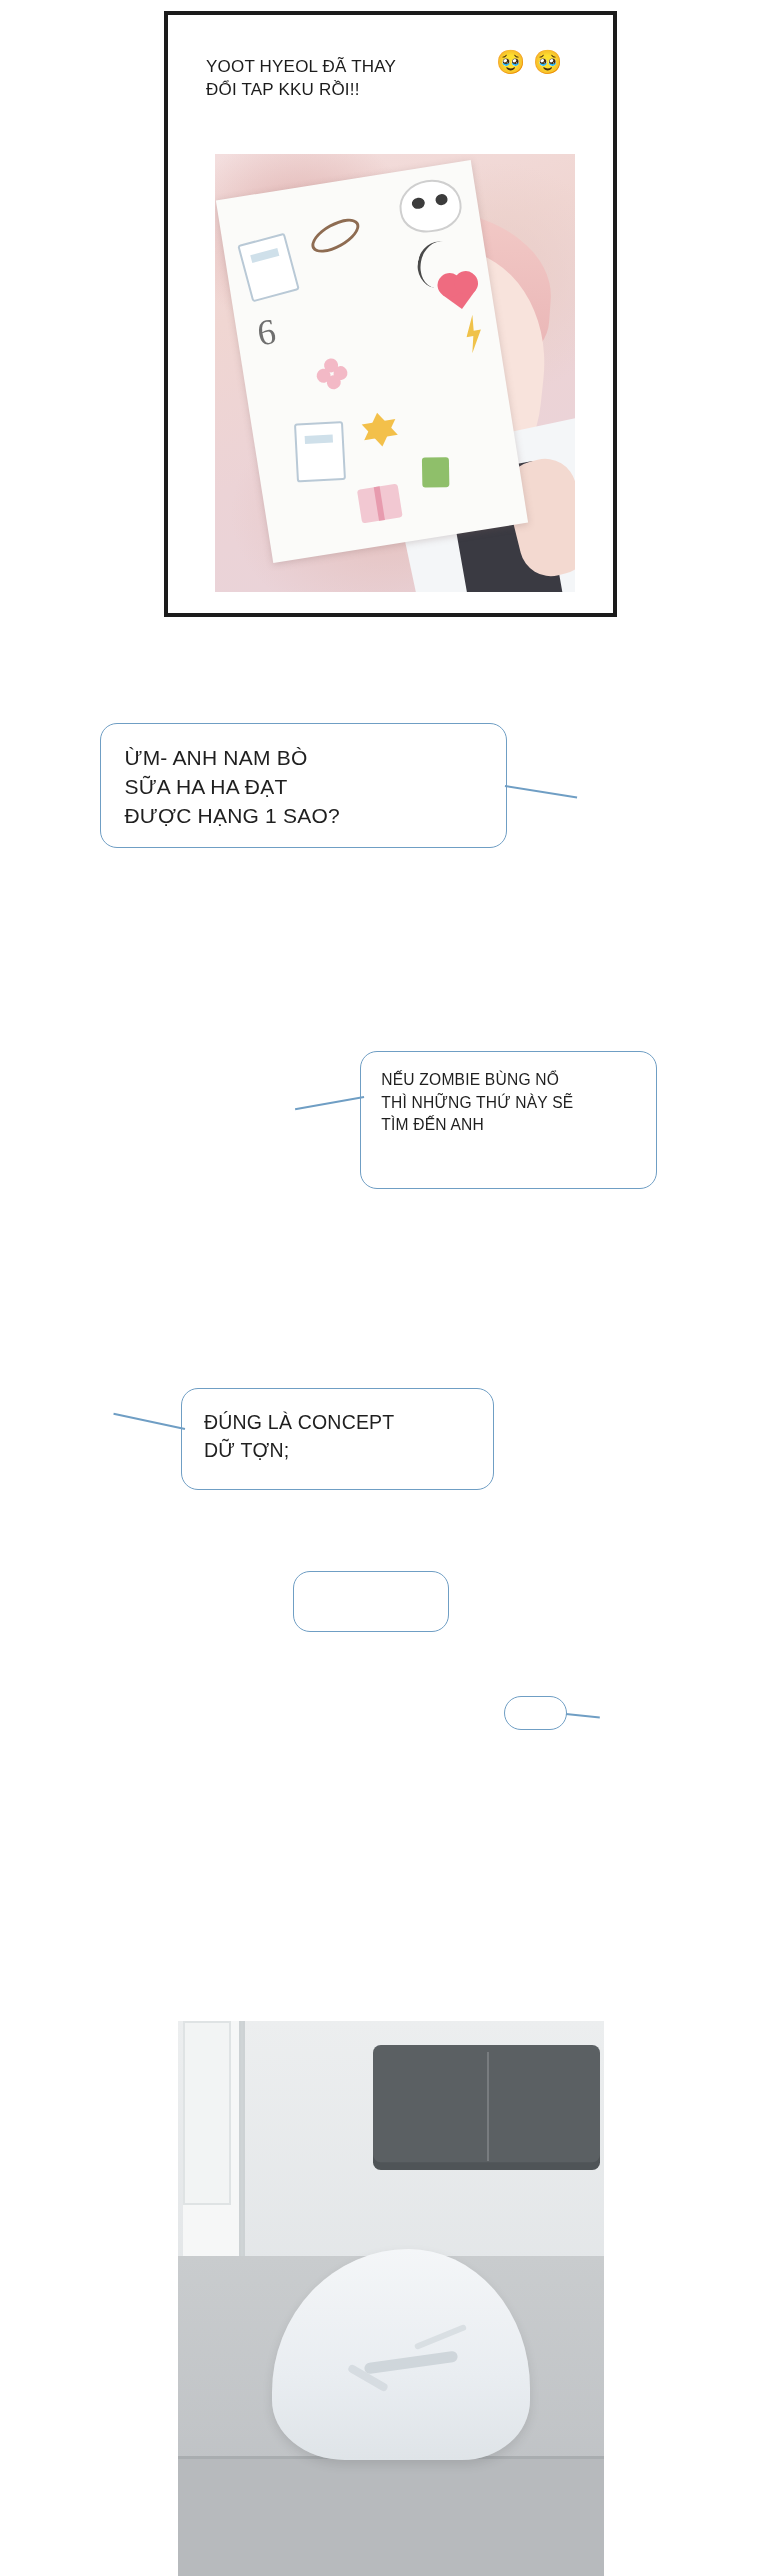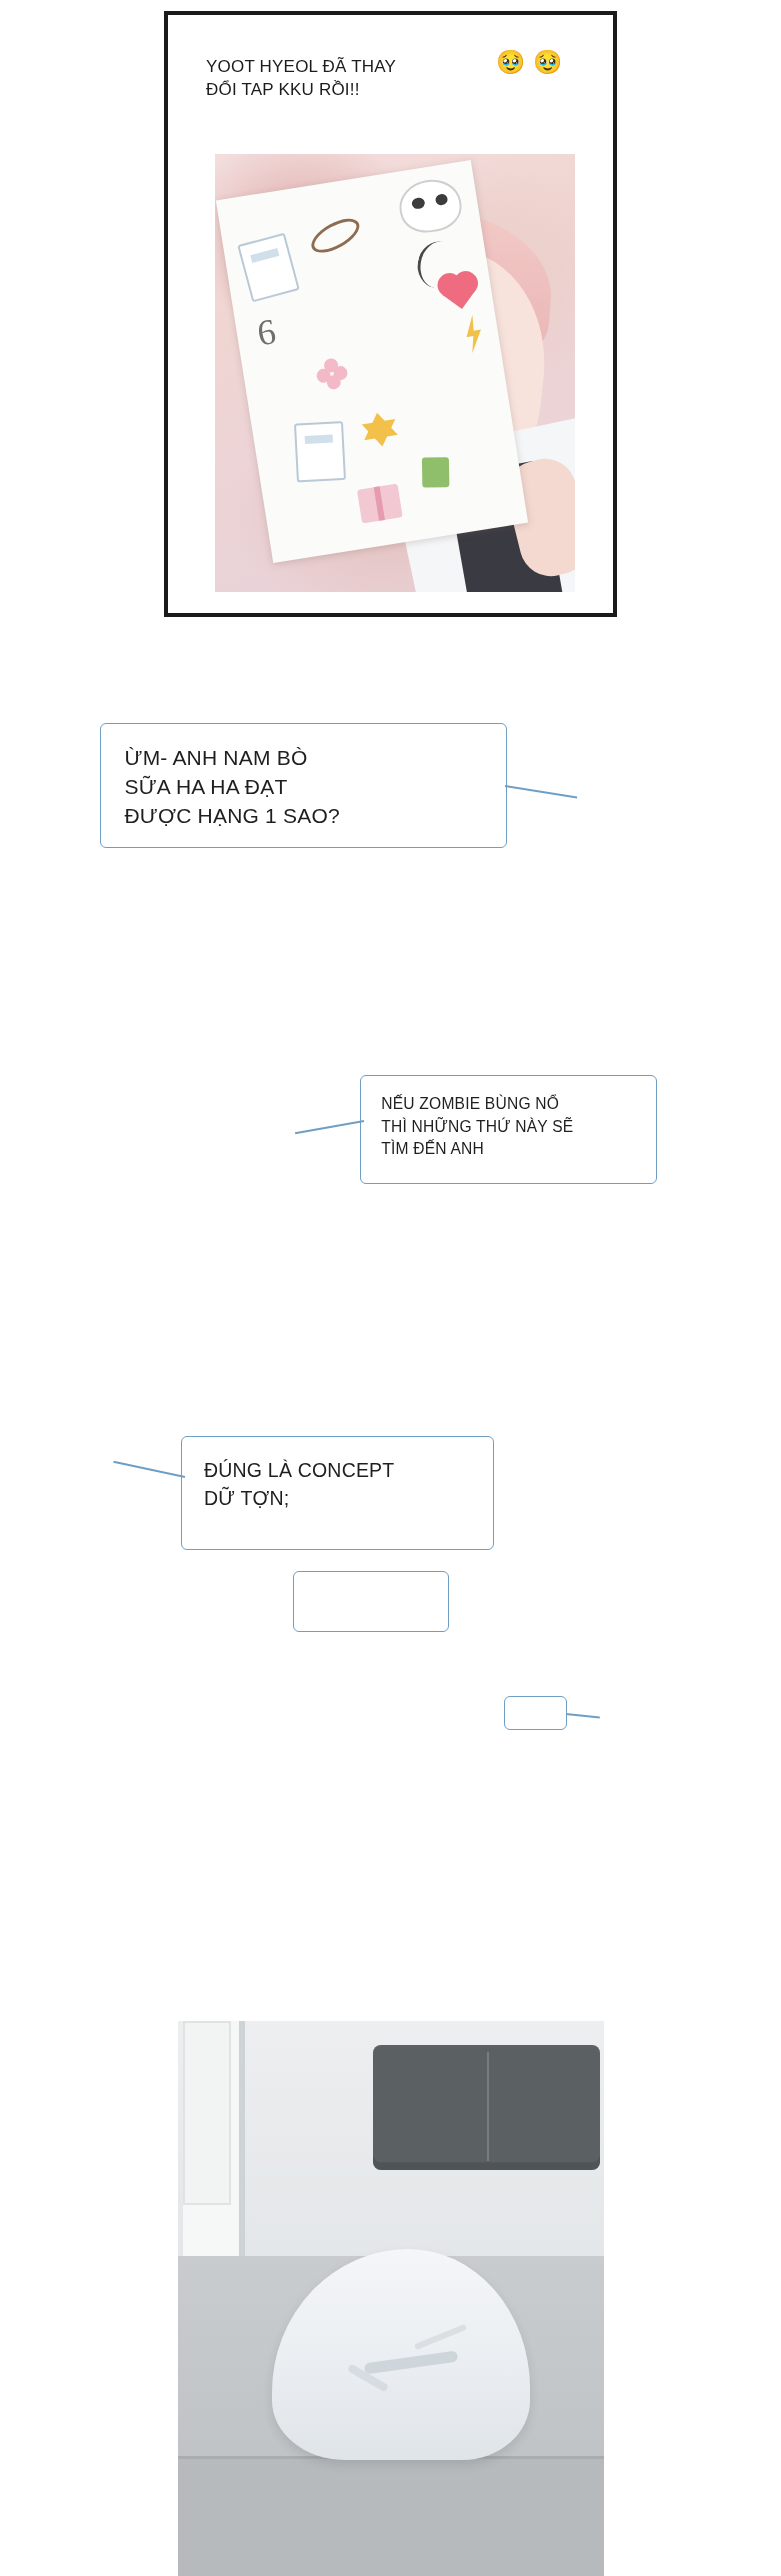--- a/index.html
+++ b/index.html
@@ -251,47 +251,47 @@
     border-left: 3.9px solid #4a4a4a;
     border-radius: 50%;
     transform: rotate(20deg);
   }
 
   
   .bubble {
     position: absolute;
     background: #ffffff;
     border: 1.6px solid #6f9ec4;
-    border-radius: 6px;
+    border-radius: 17px;
     box-sizing: border-box;
   }
   .bubble .btext {
     color: #1f1f1f;
     white-space: pre-line;
     letter-spacing: 0.2px;
   }
 
   
   #bubble-1 { left: 100px; top: 723px; width: 407px; height: 125px; }
   #bubble-1 .btext { position:absolute; left: 23.5px; top: 20.3px; font-size: 21px; line-height: 1.38; }
   #bubble-1 .tail-line {
     position: absolute; right: -72px; top: 61px; width: 73px; height: 1.6px;
     background: #6f9ec4; transform: rotate(9deg); transform-origin: left center;
   }
 
   
-  #bubble-2 { left: 360px; top: 1075px; width: 297px; height: 109px; }
+  #bubble-2 { left: 360px; top: 1051px; width: 297px; height: 138px; }
   #bubble-2 .btext { position:absolute; left: 20.3px; top: 17px; font-size: 15.6px; line-height: 1.45; }
   #bubble-2 .tail-line {
     position: absolute; left: -67px; top: 44px; width: 70px; height: 1.6px;
     background: #6f9ec4; transform: rotate(-10deg); transform-origin: right center;
   }
 
   
-  #bubble-3 { left: 181px; top: 1388px; width: 313px; height: 114px; margin-top: 48px; }
+  #bubble-3 { left: 181px; top: 1388px; width: 313px; height: 102px; }
   #bubble-3 .btext { position:absolute; left: 22px; top: 20.3px; font-size: 19.5px; line-height: 1.4; }
   #bubble-3 .tail-line {
     position: absolute; left: -70px; top: 39px; width: 73px; height: 1.6px;
     background: #6f9ec4; transform: rotate(12deg); transform-origin: right center;
   }
 
   
   #bubble-4 { left: 293px; top: 1571px; width: 156px; height: 61px; }
 
   

